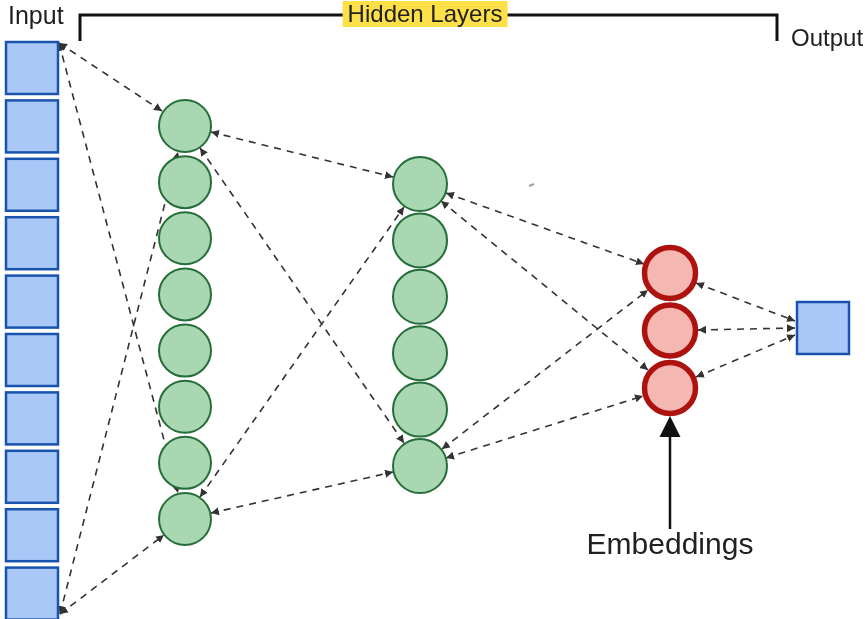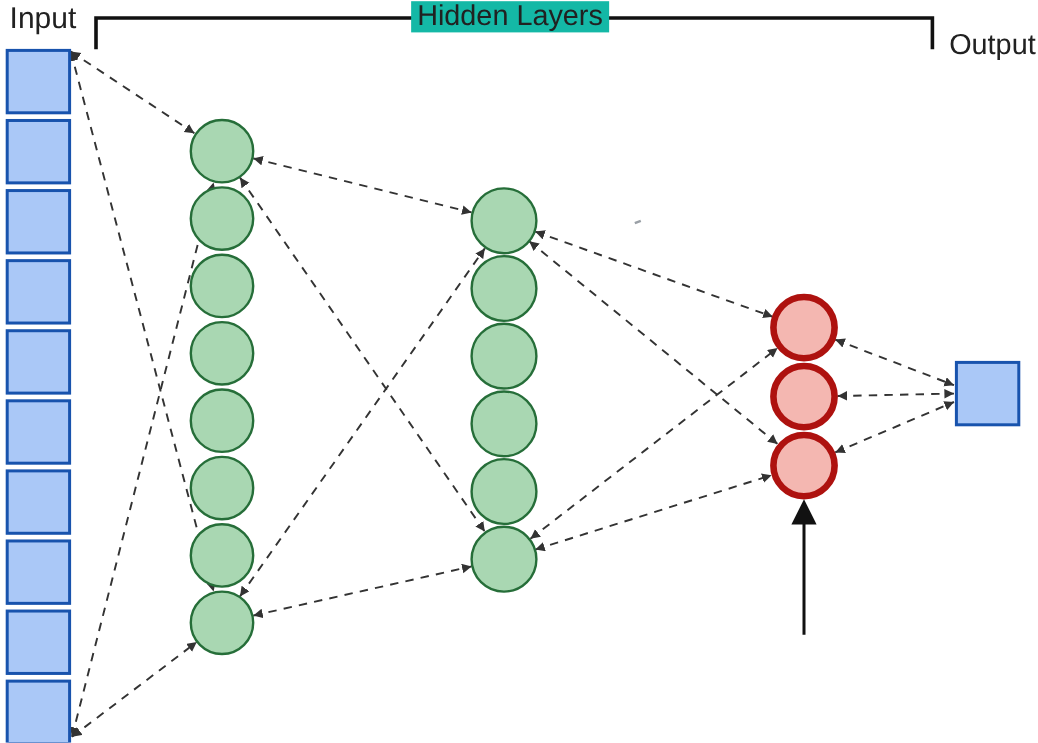--- a/index.html
+++ b/index.html
@@ -4,21 +4,21 @@
 <style>
   html,body{margin:0;padding:0;background:#fff;}
   .stage{
     position:relative;width:865px;height:619px;background:#ffffff;
     font-family:"Liberation Sans","DejaVu Sans",sans-serif;
     overflow:hidden;color:#212121;text-decoration:underline;
   }
   .stage svg{position:absolute;left:0;top:0;}
   .lbl{position:absolute;white-space:nowrap;color:#212121;line-height:1.1;}
   .lbl-input{left:8px;top:2px;font-size:25px;}
-  .lbl-hidden{left:425px;top:1px;transform:translateX(-50%);font-size:24px;background:#14b8a6;padding:0 5px;}
+  .lbl-hidden{left:425px;top:1px;transform:translateX(-50%);font-size:24px;background:#fde047;padding:0 5px;}
   .lbl-output{left:791px;top:3px;font-size:24px;margin-top:22px;}
   .lbl-embeddings{left:670px;top:527px;transform:translateX(-50%);font-size:30px;}
 </style>
 </head>
 <body>
 
 <div class="stage">
   <svg id="net" width="865" height="619" viewBox="0 0 865 619">
       <defs>
         <marker id="dart" markerUnits="userSpaceOnUse" markerWidth="10" markerHeight="10" refX="8" refY="4" orient="auto-start-reverse">
@@ -70,13 +70,14 @@
       <rect x="797" y="302" width="52" height="52" fill="#aac8f7" stroke="#1853ad" stroke-width="2.5"></rect>
       <path d="M80,41 L80,15 L348,15 M502,15 L777,15 L777,41" fill="none" stroke="#111111" stroke-width="3"></path>
       <line x1="670" y1="529" x2="670" y2="436" stroke="#111111" stroke-width="2.5"></line>
       <polygon points="670,416 659.5,437 680.5,437" fill="#111111"></polygon>
       <line x1="529" y1="186" x2="534" y2="184" stroke="#9aa0a6" stroke-width="2"></line>
     </svg>
 
   <div class="lbl lbl-input">Input</div>
   <div class="lbl lbl-hidden">Hidden Layers</div>
   <div class="lbl lbl-output">Output</div>
+  <div class="lbl lbl-embeddings">Embeddings</div>
 </div>
 
 </body></html>

